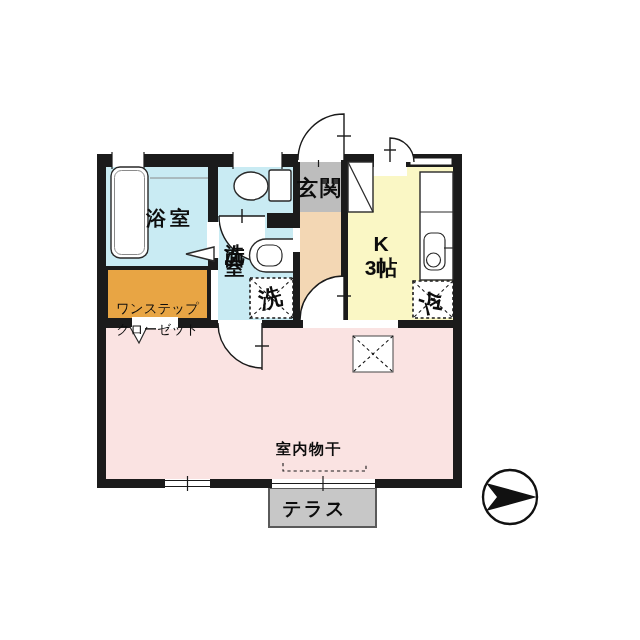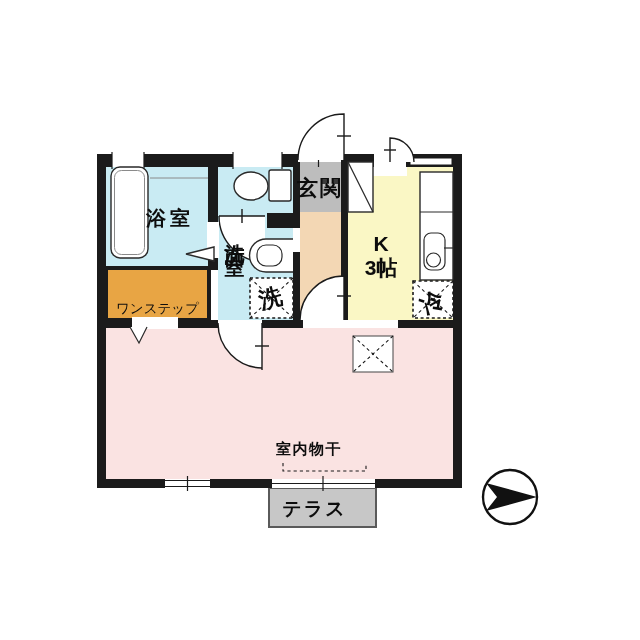--- a/index.html
+++ b/index.html
@@ -176,20 +176,21 @@
     <g>
       <circle cx="510" cy="497" r="27" fill="#ffffff" stroke="#111" stroke-width="2.4"></circle>
       <polygon points="537,497 486,483 497,497 486,511" fill="#111"></polygon>
     </g>
   </svg>
 
   <div class="lbl" style="left:146px;top:205px;width:64px;font-size:20px;letter-spacing:4px;">浴室</div>
 
   <div class="lbl center" style="left:108px;top:271px;width:99px;font-size:13.5px;font-weight:400;line-height:1.55;margin-top:28px;">
     <div>ワンステップ</div>
+    <div>クローゼット</div>
   </div>
 
   <div class="lbl vertical" style="left:222px;top:228px;height:96px;font-size:20px;letter-spacing:6px;">洗面室</div>
 
   <div class="lbl" style="left:259px;top:283px;font-size:23px;transform:rotate(-15deg);">洗</div>
 
   <div class="lbl center" style="left:297px;top:174px;width:46px;font-size:21px;letter-spacing:2px;">玄関</div>
 
   <div class="lbl center" style="left:352px;top:232px;width:58px;font-size:21px;line-height:1.15;">
     <div>K</div>

